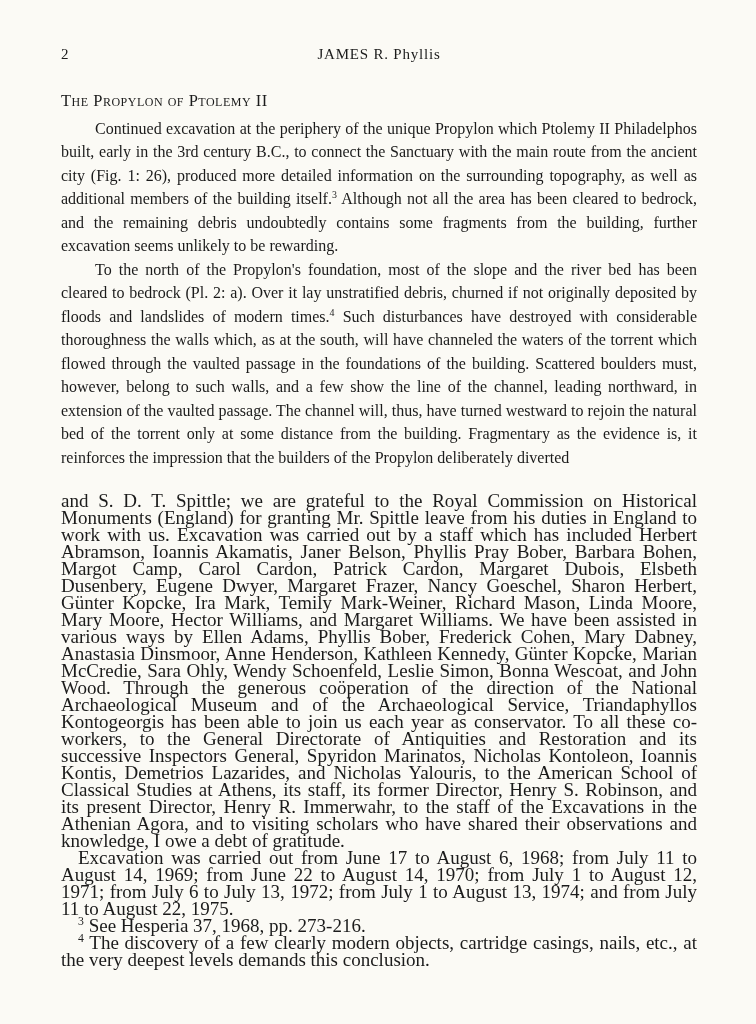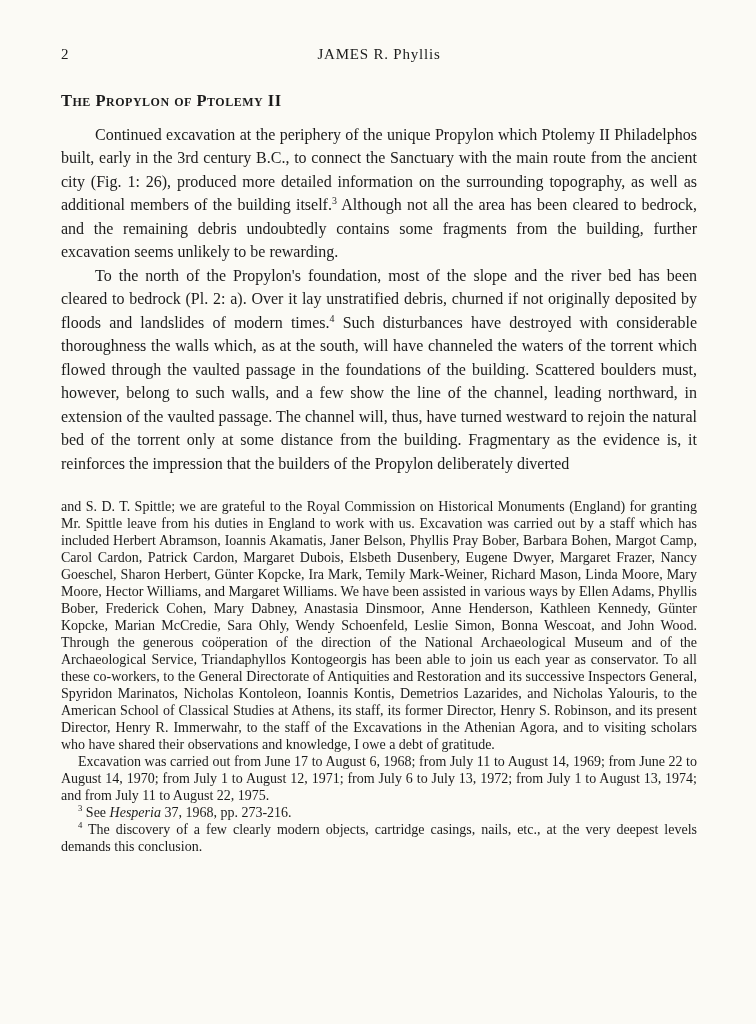--- a/index.html
+++ b/index.html
@@ -38,47 +38,46 @@
     text-align: justify;
   }
   .article p {
     margin: 0;
     text-indent: 34px;
   }
   .article p.no-indent {
     text-indent: 0;
   }
   .section-heading {
-    font-weight: bold;
+    font-weight: normal;
     font-size: 16.5px;
     font-variant: small-caps;
     letter-spacing: 0.5px;
-    margin: 22px 0 10px 0;
+    margin: 22px 0 4px 0;
     text-align: left;
   }
   sup.note-ref {
     font-size: 0.62em;
     line-height: 0;
     vertical-align: super;
   }
   .footnotes {
     margin-top: 23px;
-    font-size: 14px;
+    font-size: 19px;
     line-height: 17px;
     text-align: justify;
   }
   .footnotes p {
     margin: 0;
     text-indent: 0;
   }
   .footnotes p.indent {
     text-indent: 17px;
   }
   .cite-italic {
-    font-style: italic;
   }
 </style>
 </head>
 <body>
 
 <div class="page">
 
   <header class="running-header">
     <span class="page-number">2</span>
     <span class="running-head">JAMES R. Phyllis</span>

